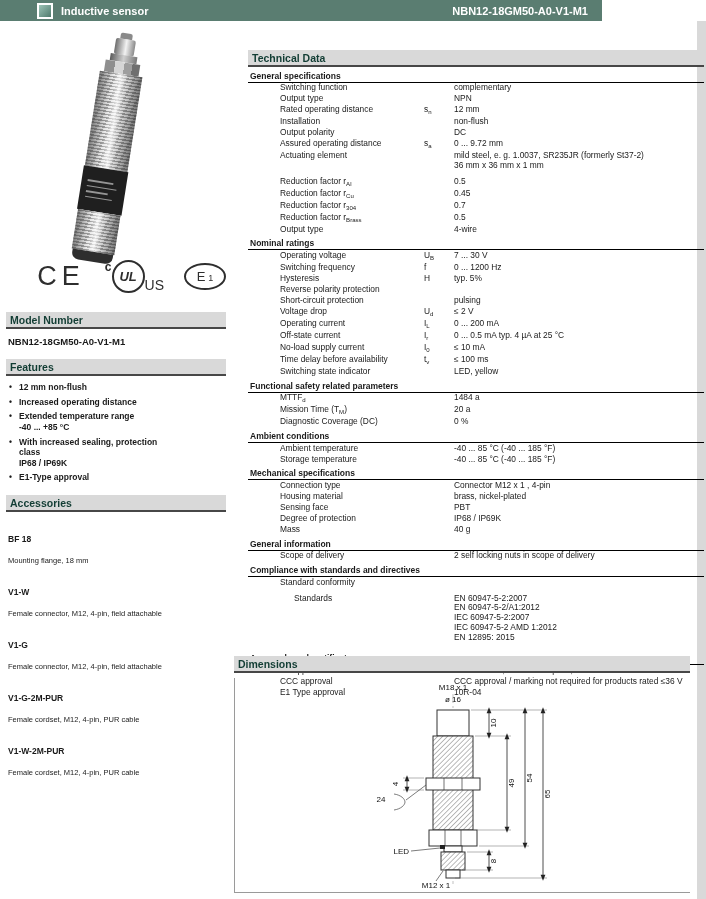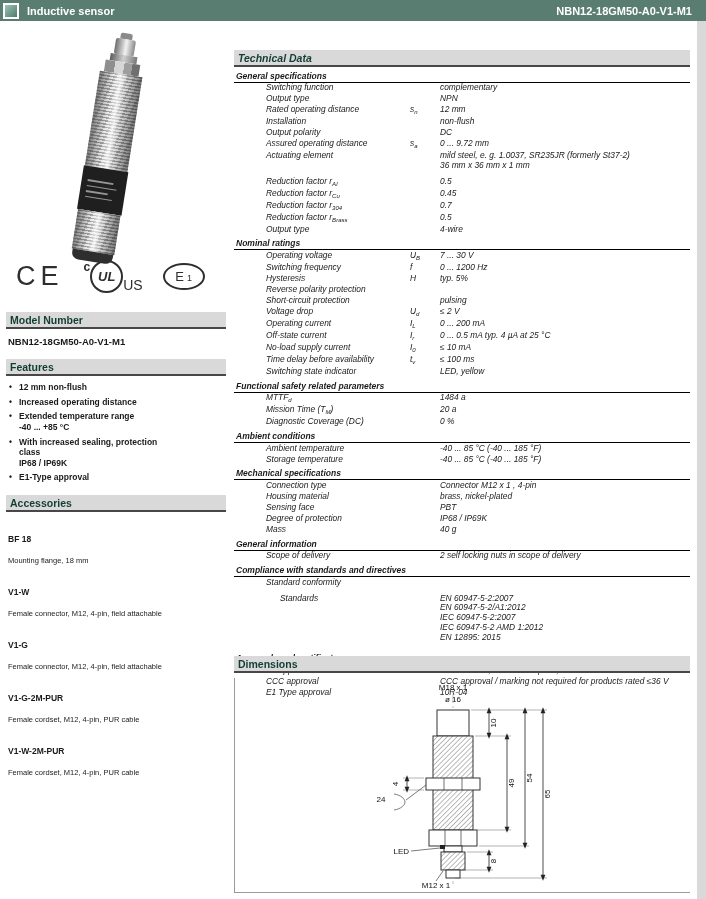--- a/index.html
+++ b/index.html
@@ -1,21 +1,21 @@
 <!DOCTYPE html>
 <html><head>
 <meta charset="utf-8">
 <style>
   * { margin:0; padding:0; box-sizing:border-box; }
   html,body { width:706px; height:899px; }
   body { position:relative; background:#ffffff; font-family:"Liberation Sans",sans-serif; color:#1a1a1a; overflow:hidden; }
 
   
-  .topbar { position:absolute; top:0; left:0; width:706px; height:21px;
-            background:#5a7d71; color:#fff; display:flex; align-items:center; }
+  .topbar { position:absolute; top:0; left:0; width:602px; height:21px;
+            background:#5a7d71; color:#fff; display:flex; align-items:center;padding-left:34px; }
   .logo-box { width:16px; height:16px; border:2px solid #fff;
               background:linear-gradient(135deg,#9cc3b6,#4f7a6d); margin:0 8px 0 3px; }
   .topbar-left { font-weight:bold; font-size:11px; }
   .topbar-right { font-weight:bold; font-size:11px; margin-left:auto; margin-right:14px; }
 
   .right-strip { position:absolute; top:21px; right:0; width:9px; height:878px; background:#d9d9d9; }
 
   
   .sec-hdr { background:#d9d9d9; border-bottom:2px solid #474747;
              font-weight:bold; font-size:10.5px; color:#123d34;
@@ -35,21 +35,21 @@
                 linear-gradient(90deg,rgba(50,50,50,.60),rgba(255,255,255,0) 32%,rgba(255,255,255,.75) 50%,rgba(0,0,0,.10) 68%,rgba(20,20,20,.55)),
                 repeating-linear-gradient(to bottom,#9b9b9b 0 1.5px,#e6e6e6 1.5px 3.2px); }
   .t1 { height:96px; } .t2 { height:40px; }
   .s-band { width:45px; height:44px; background:#1f1f1f; display:flex; flex-direction:column;
             justify-content:center; gap:4px; align-items:flex-start; padding-left:6px; }
   .s-band i { display:block; height:1.5px; background:#bdbdbd; opacity:.75; }
   .s-band i:nth-child(1){width:26px;} .s-band i:nth-child(2){width:30px;}
   .s-band i:nth-child(3){width:22px;} .s-band i:nth-child(4){width:27px;}
   .s-tip { width:41px; height:10px; background:#2e2e2e; border-radius:0 0 7px 7px; }
 
-  .marks { display:flex; align-items:center; gap:20px; padding-left:10px; height:52px; margin-top:2px; }
+  .marks { display:flex; align-items:center; gap:20px; padding-left:10px; height:52px; margin-top:2px;justify-content:flex-end; }
   .ce { font-size:27px; letter-spacing:5px; color:#2e2e2e; }
   .ul-wrap { display:flex; align-items:center; color:#2e2e2e; }
   .ul-c { font-size:12px; font-weight:bold; align-self:flex-start; }
   .ul-circle { width:33px; height:33px; border:2.5px solid #2e2e2e; border-radius:50%;
                display:flex; align-items:center; justify-content:center;
                font-weight:bold; font-style:italic; font-size:13px; }
   .ul-us { font-size:14px; font-weight:normal; align-self:flex-end; }
   .e1-mark { width:42px; height:27px; border:2px solid #2e2e2e; border-radius:50%;
              display:flex; align-items:center; justify-content:center; gap:3px; color:#2e2e2e; }
   .e1-letter { font-size:13px; } .e1-sub { font-size:9px; margin-top:3px; }
@@ -57,21 +57,21 @@
   .model-number { font-weight:bold; font-size:9.5px; margin:7px 2px 12px 2px; }
   .features-list { list-style:none; margin:6px 2px 12px 2px; }
   .features-list li { position:relative; padding-left:11px; font-weight:bold; font-size:8.5px;
                       margin-bottom:4px; white-space:pre-line; line-height:1.25; }
   .features-list li::before { content:"•"; position:absolute; left:1px; top:0; }
   .accessories { margin:5px 2px 0 2px; }
   .acc-name { font-weight:bold; font-size:8.5px; margin-top:22px; }
   .acc-desc { font-size:7.5px; color:#222; margin-top:12px; }
 
   
-  .right-col { position:absolute; left:234px; top:50px; width:456px;font-style:italic; }
+  .right-col { position:absolute; left:248px; top:50px; width:456px; }
   .tsec-title { font-weight:bold; font-size:8.5px; border-bottom:1px solid #000;
                 margin-top:2px; padding:1.5px 0 1px 2px; }
   .trow { display:flex; font-size:8.4px; line-height:1.16; padding:0.6px 0; }
   .trow.gap { margin-top:5px; }
   .tlabel { width:152px; padding-left:8px;margin-left:24px; }
   .tlabel.ind2 { padding-left:22px; }
   .tsym { width:30px; }
   .tval { flex:1; }
   sub { font-size:0.72em; vertical-align:-0.30em; }
 

